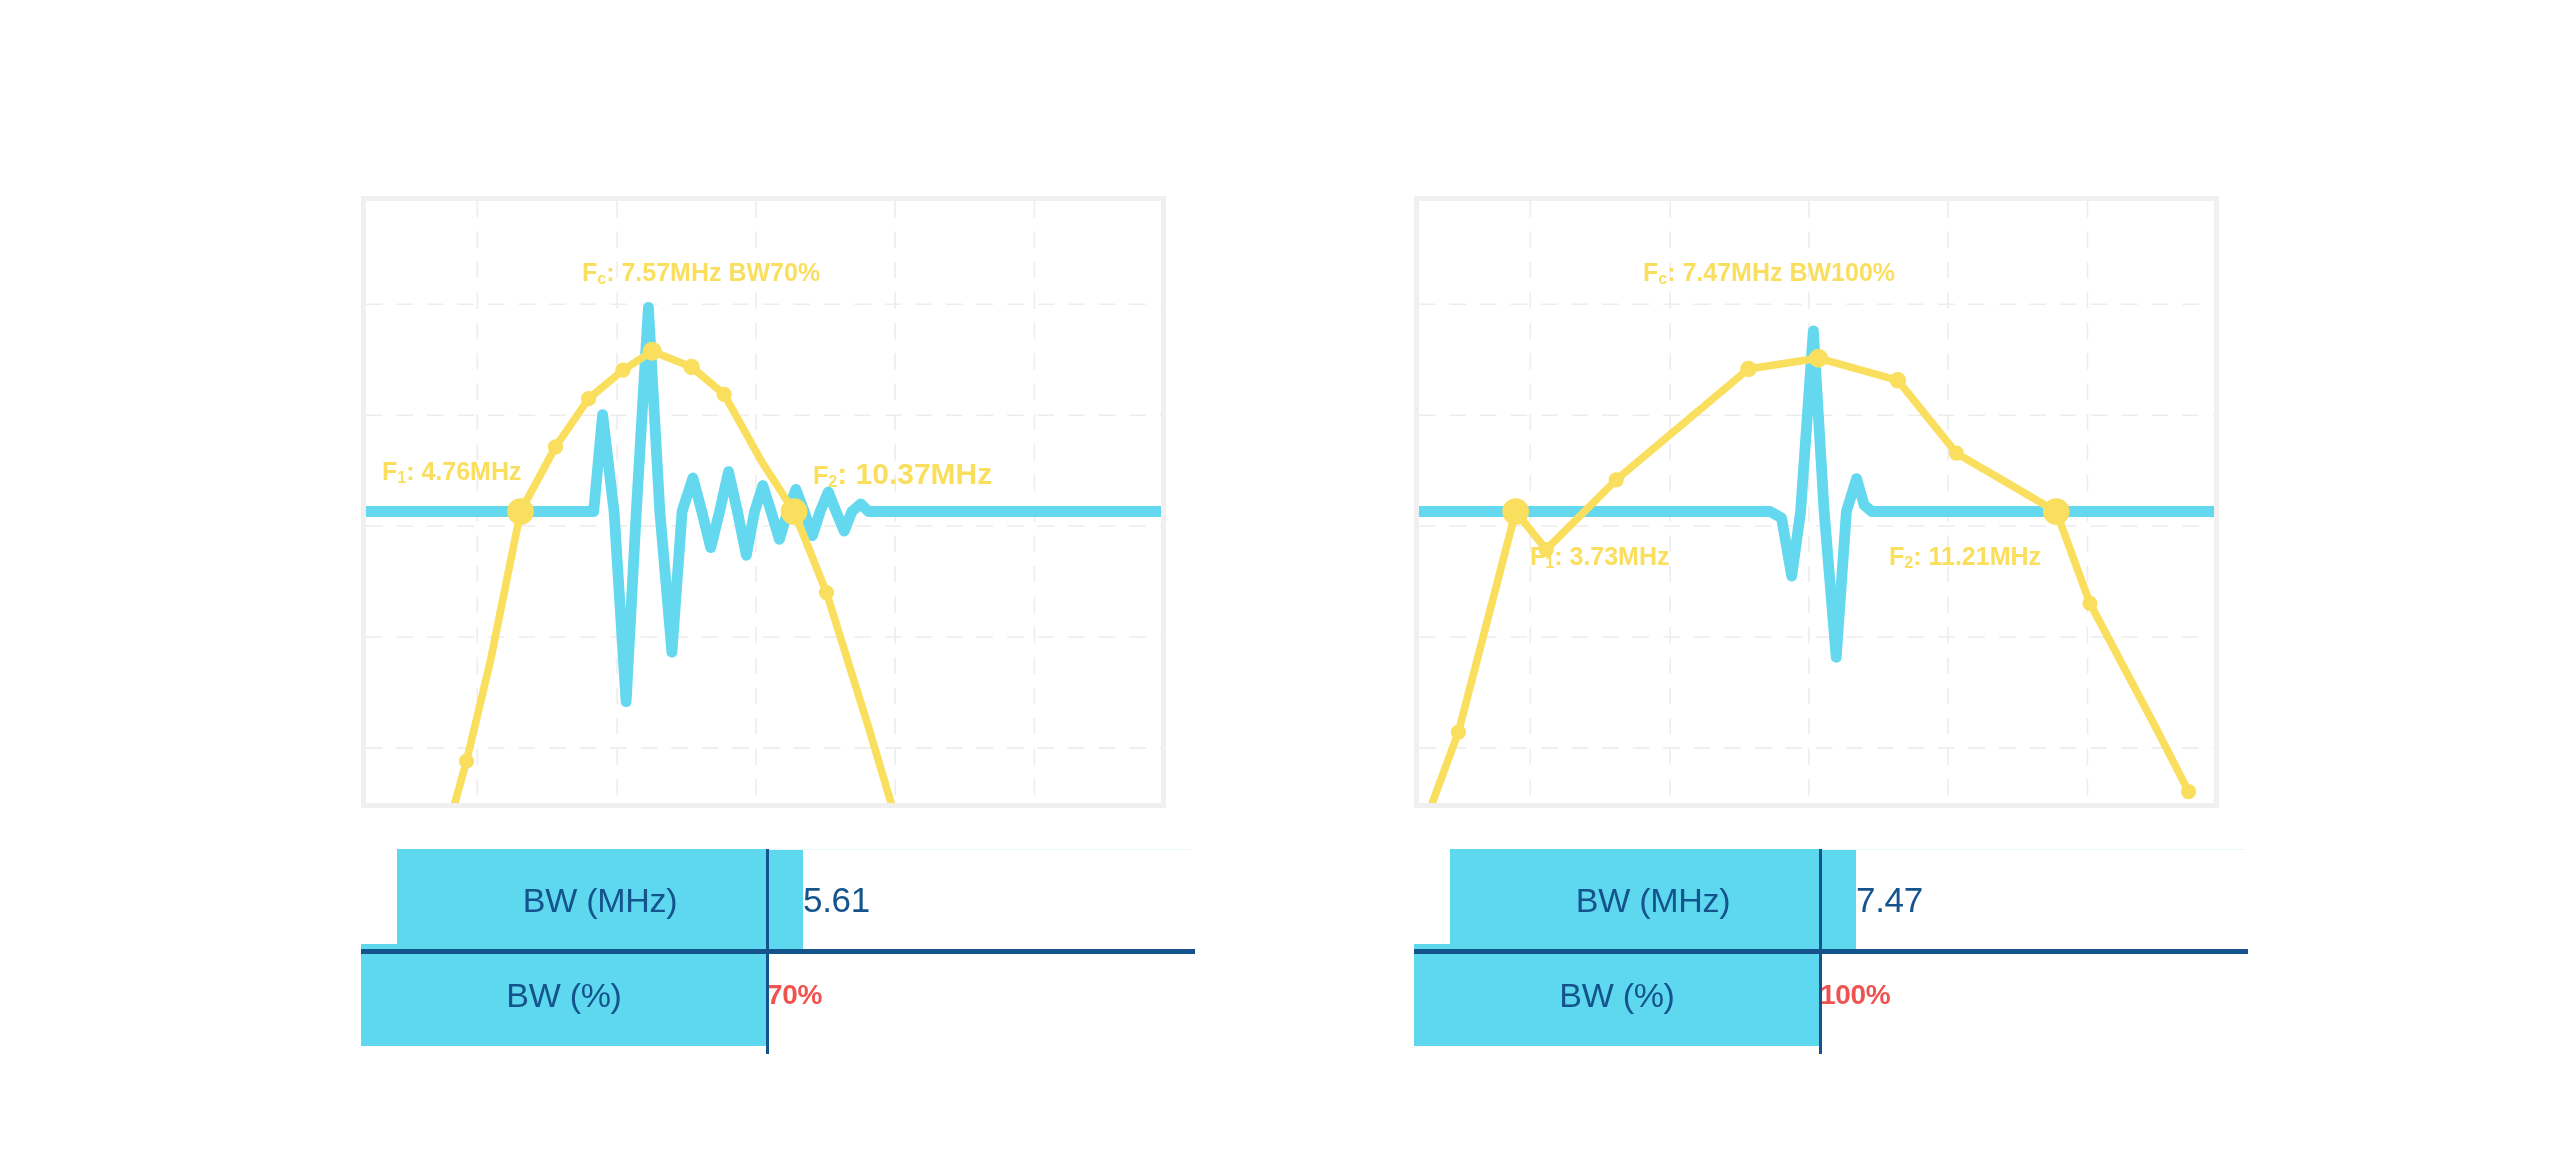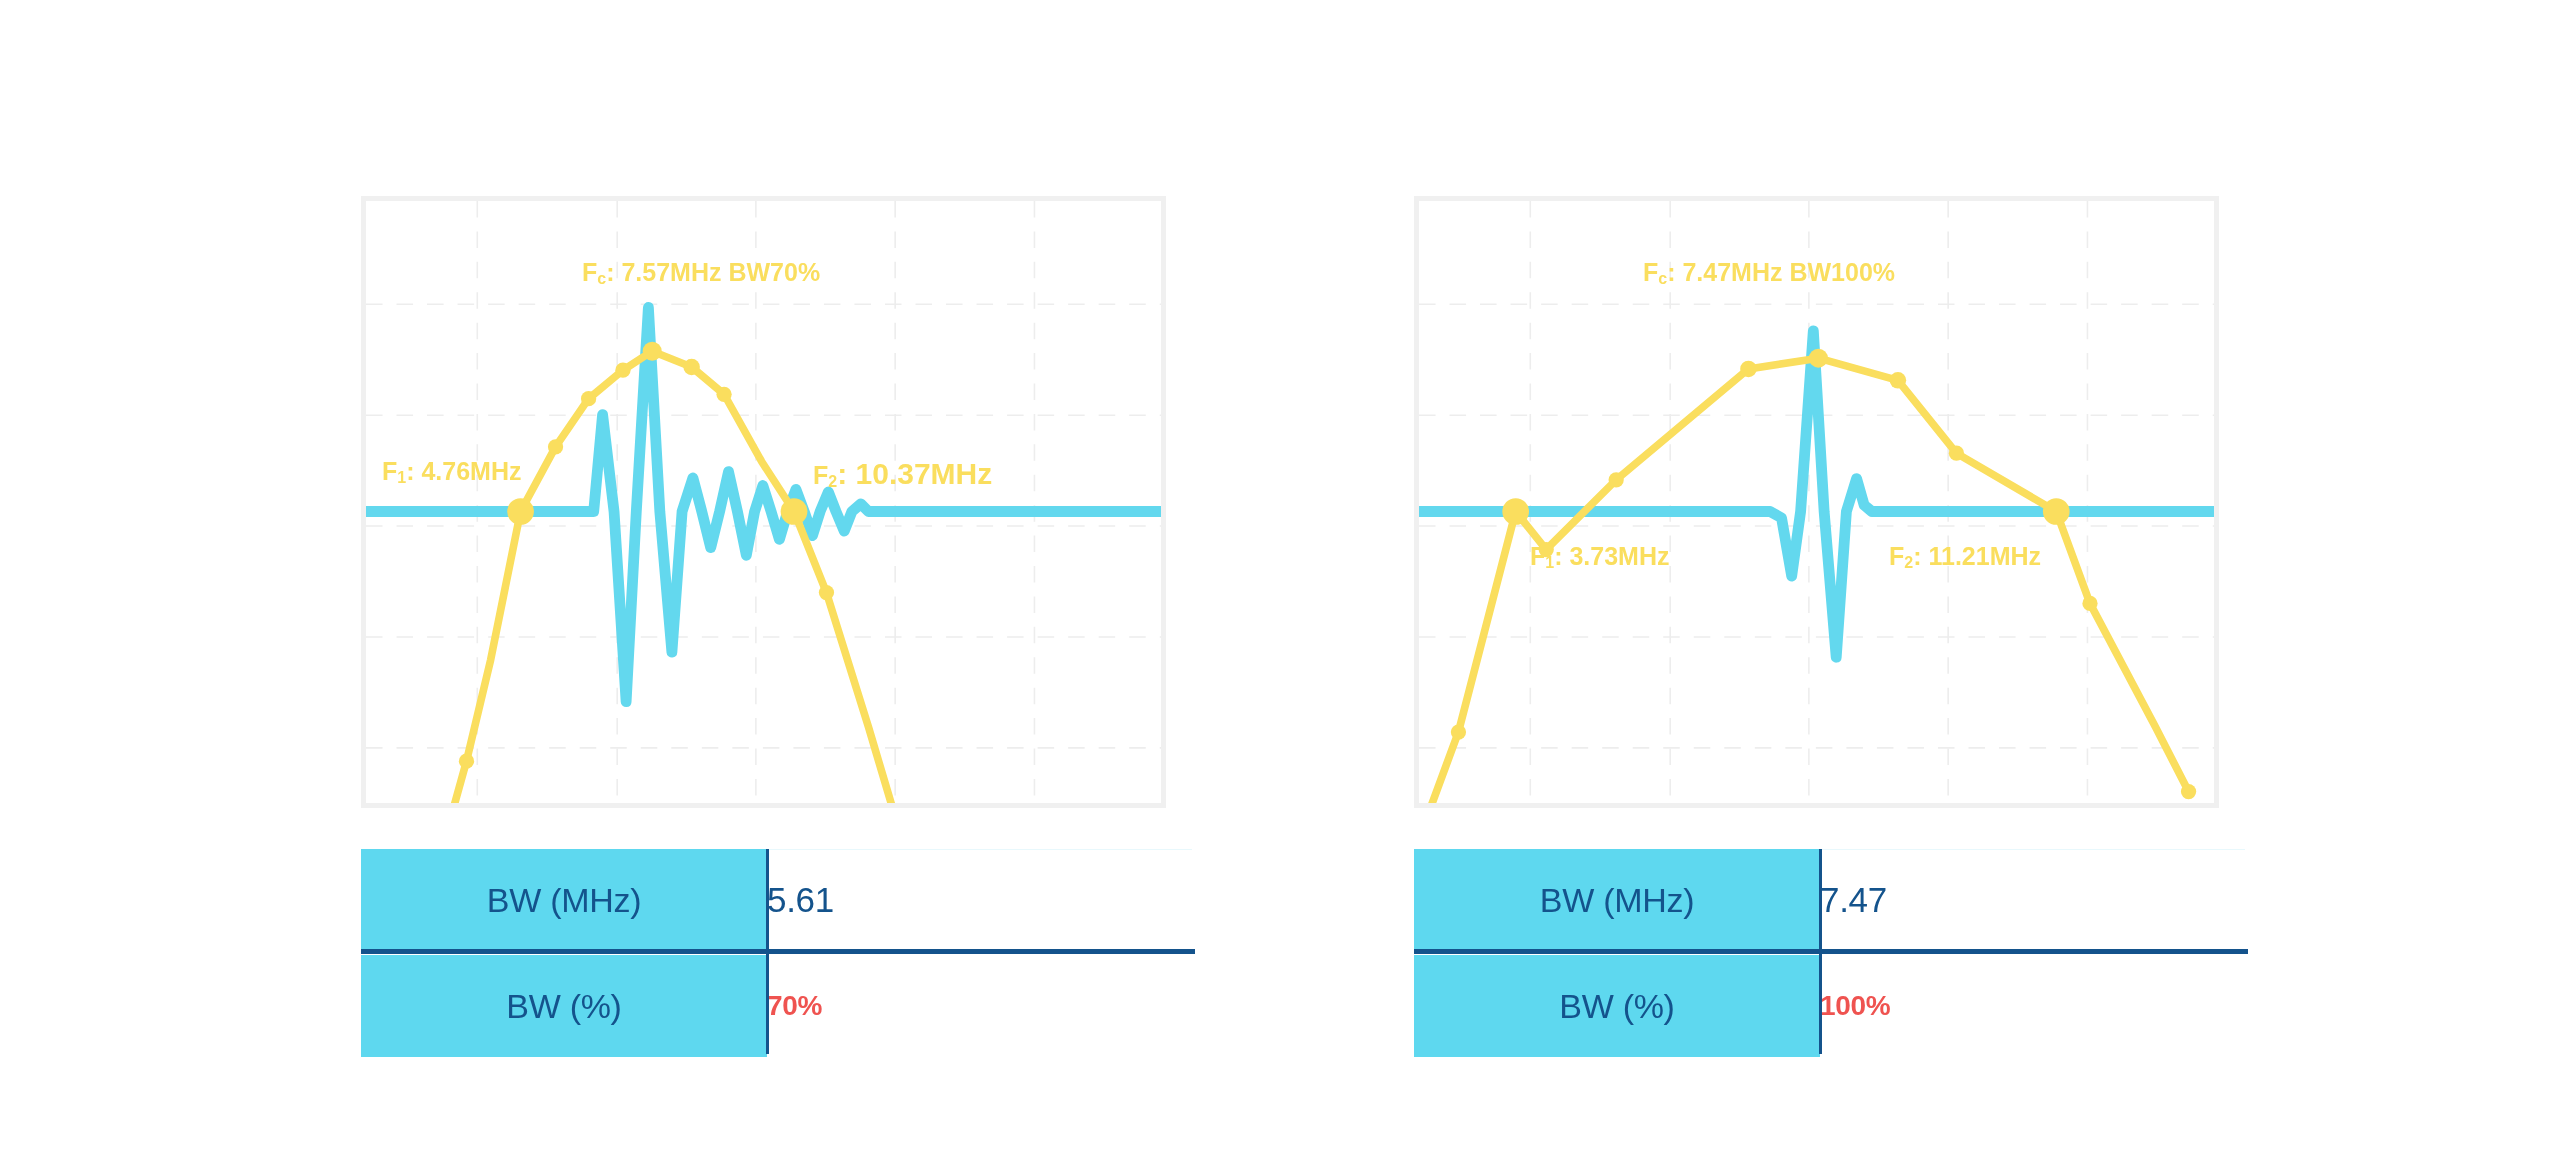--- a/index.html
+++ b/index.html
@@ -59,22 +59,22 @@
     top: 849px;
     width: 837px;
     height: 205px;
   }
   .bw-row {
     position: absolute;
     left: 0;
     width: 100%;
     height: 102px;
   }
-  .bw-row.r1 { top: 0; }
-  .bw-row.r2 { top: 106px; padding-left: 7px; }
+  .bw-row.r1 { top: 0; margin-left: 36px; }
+  .bw-row.r2 { top: 95px; padding-left: 7px; }
 
   .bw-label-cell {
     position: absolute;
     left: 0;
     top: 0;
     width: 406px;
     height: 102px;
     background: #5ed8ef;
     display: flex;
     align-items: center;

